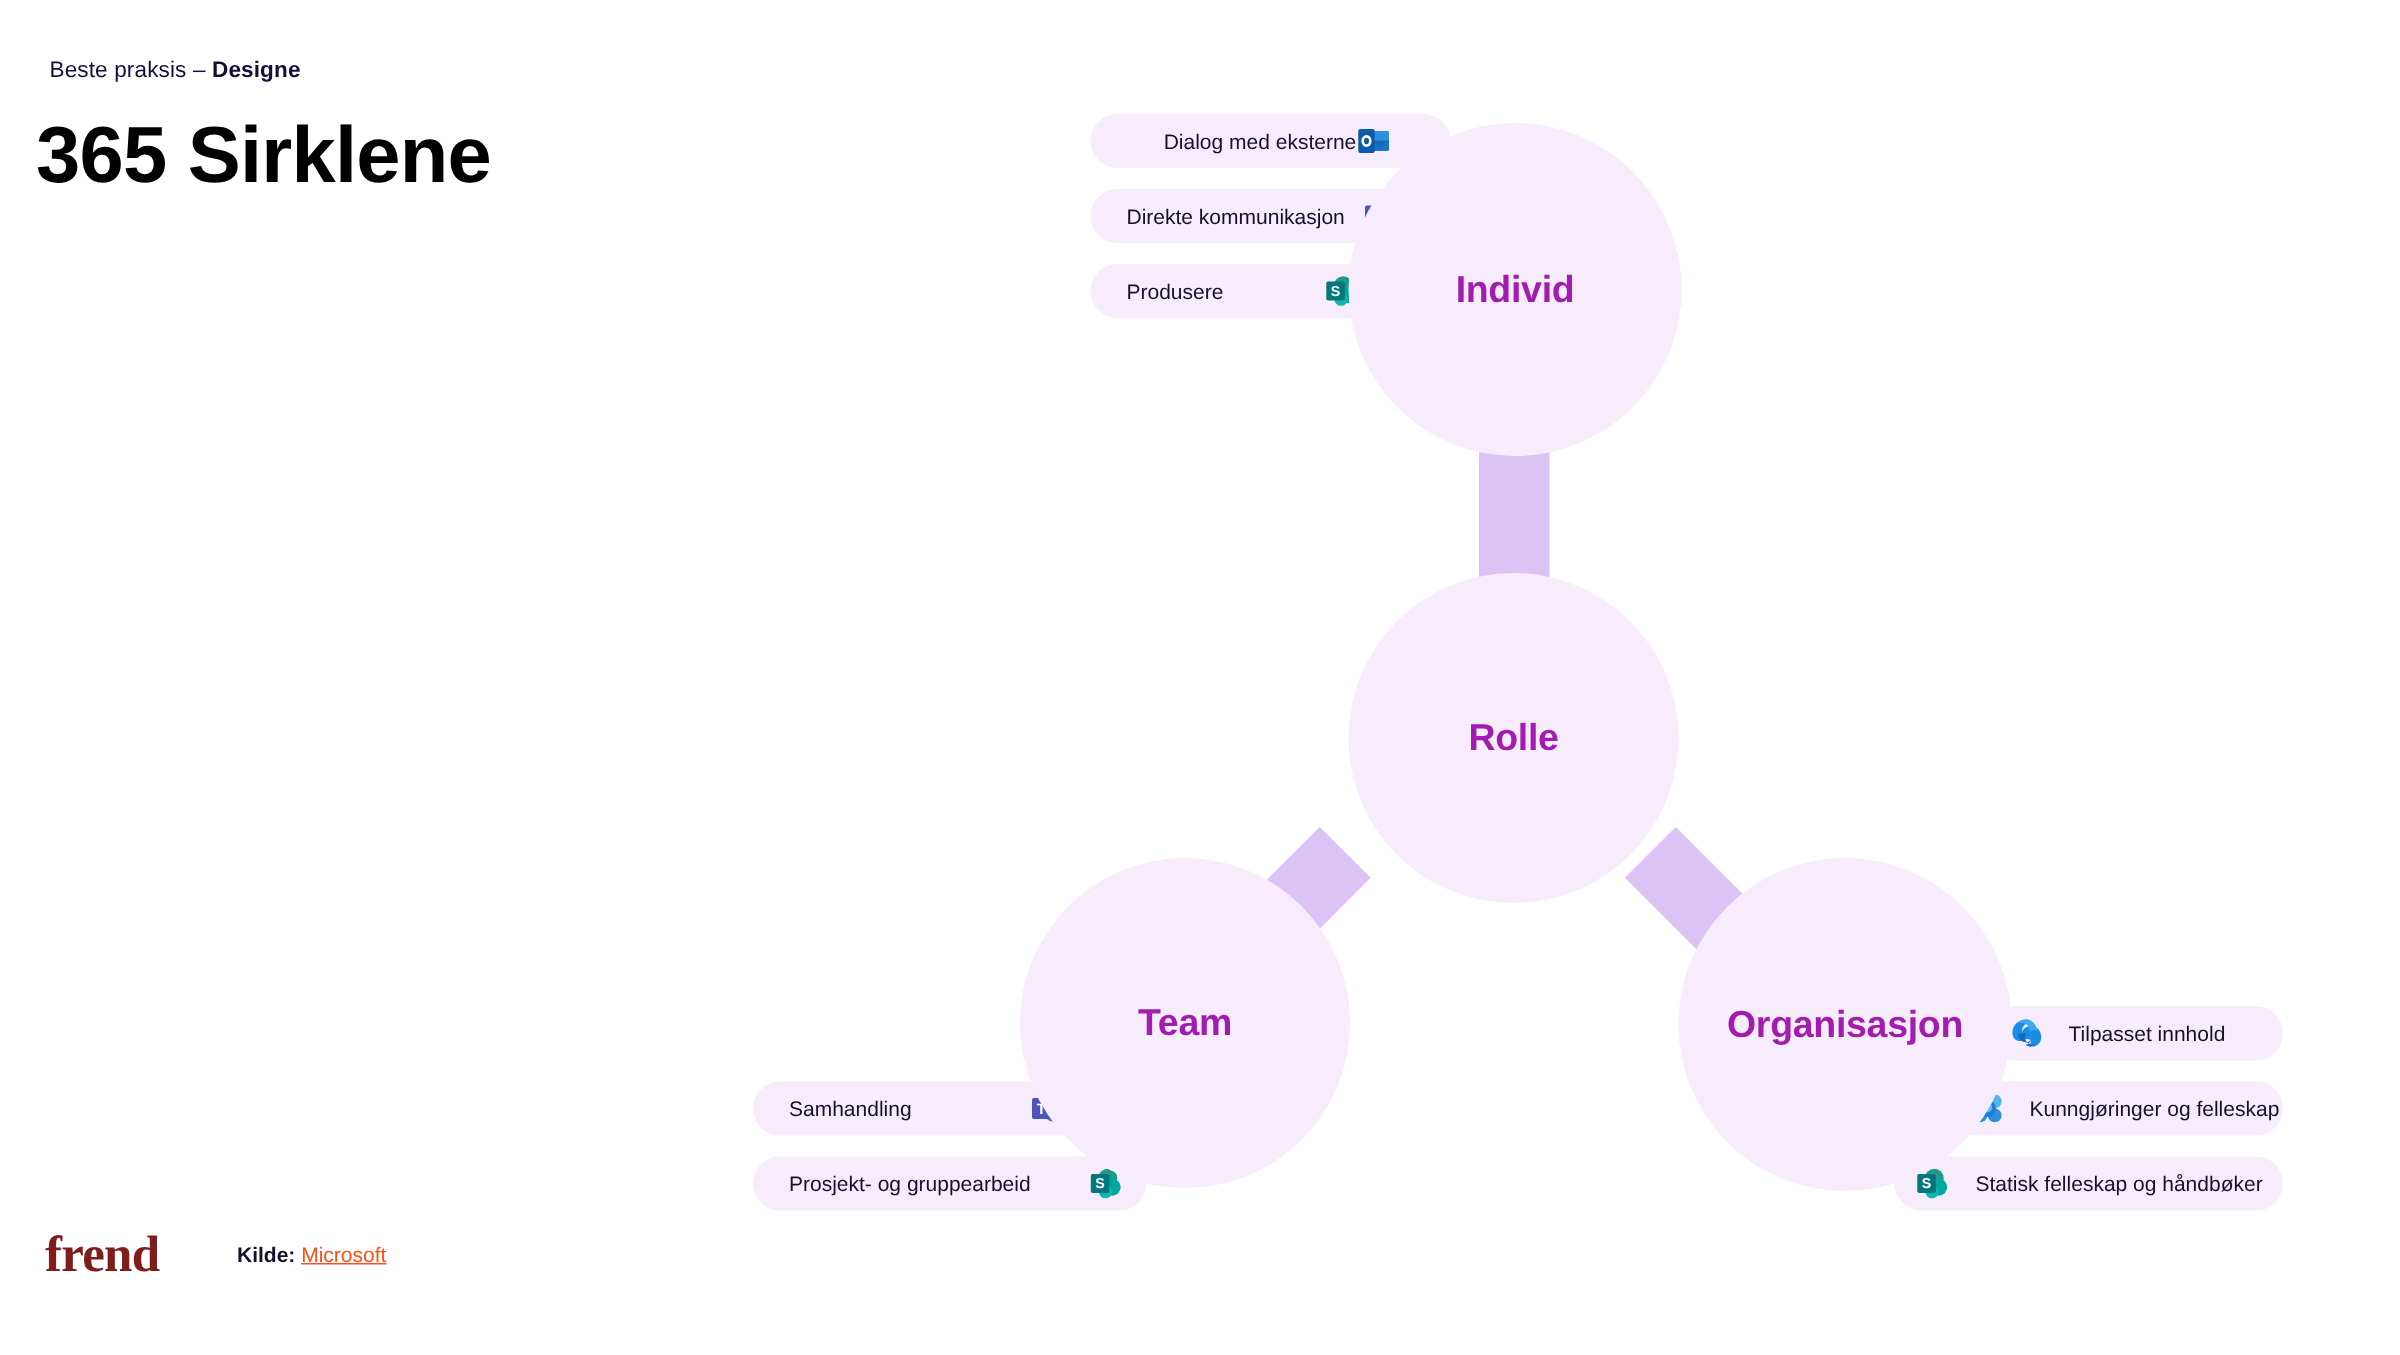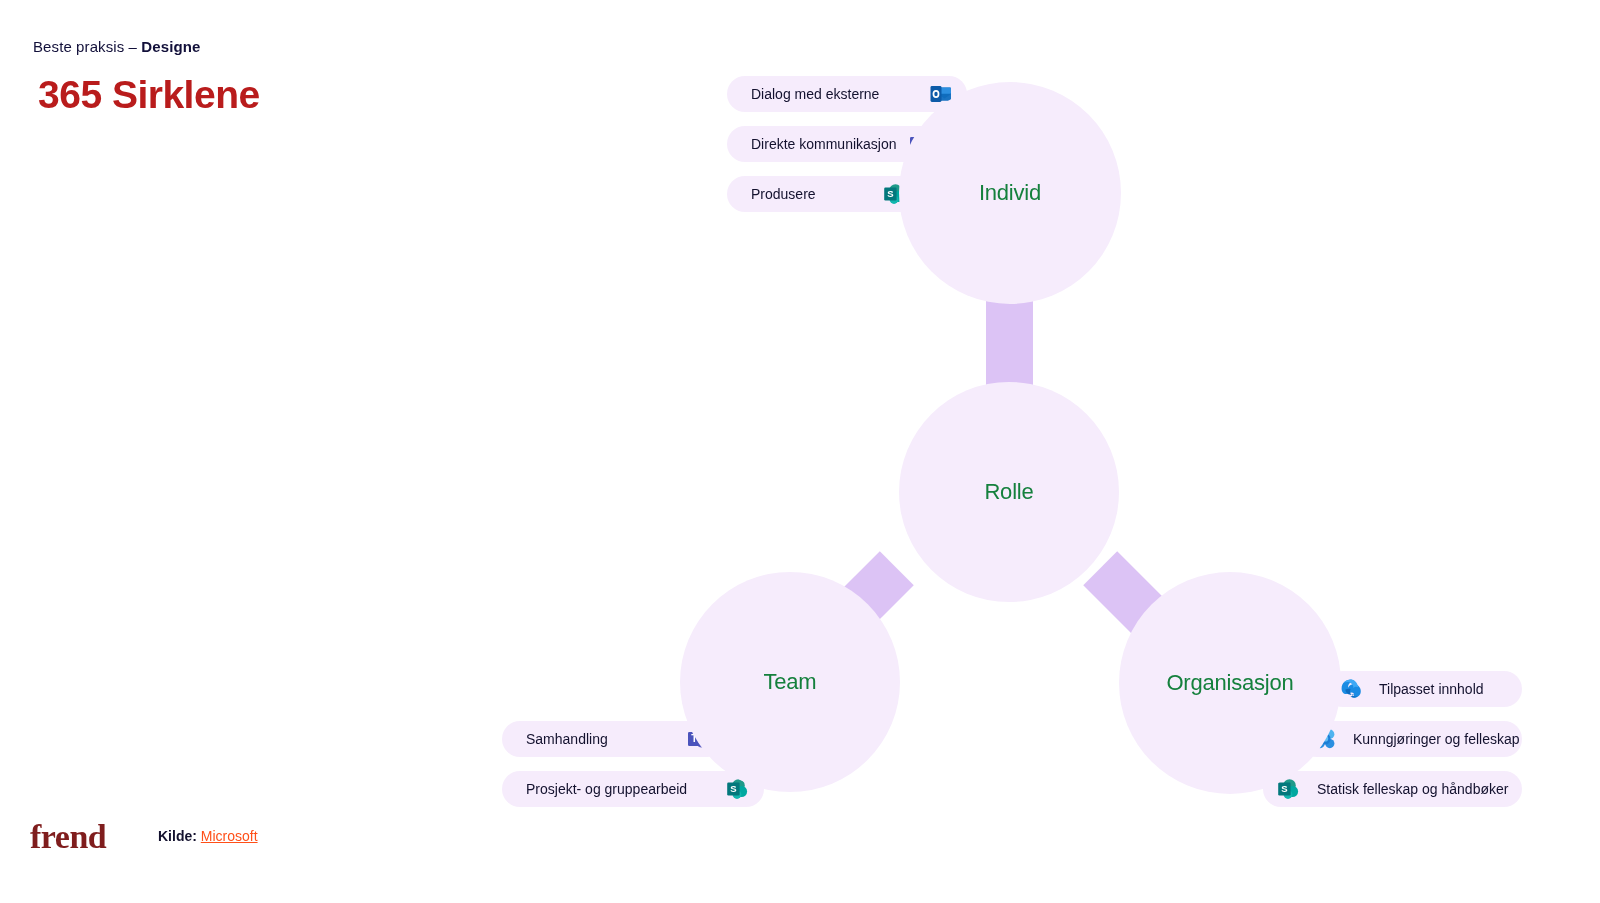--- a/index.html
+++ b/index.html
@@ -26,25 +26,25 @@
     top: 38px;
     font-size: 15px;
     color: #12103a;
     letter-spacing: 0.1px;
     white-space: nowrap;
   }
   .eyebrow .strong { font-weight: 700; }
 
   .slide-title {
     position: absolute;
-    left: 38px;
+    left: 24px;
     top: 73px;
-    font-size: 39px;
+    font-size: 53px;
     font-weight: 700;
-    color: #b91c1c;
+    color: #000000;
     letter-spacing: -0.5px;
     white-space: nowrap;
   }
 
   
   #diagram {
     position: absolute;
     left: 0;
     top: 0;
     width: 1600px;
@@ -84,23 +84,23 @@
   .circle {
     position: absolute;
     border-radius: 50%;
     background: #f6ecfc;
     z-index: 3;
     display: flex;
     align-items: center;
     justify-content: center;
   }
   .circle-label {
-    font-size: 22px;
-    font-weight: 400;
-    color: #15803d;
+    font-size: 25px;
+    font-weight: 700;
+    color: #a21caf;
     white-space: nowrap;
     letter-spacing: -0.2px;
   }
   #circle-individ  { left: 899px;  top: 82px;  width: 222px; height: 222px; }
   #circle-rolle    { left: 899px;  top: 382px; width: 220px; height: 220px; }
   #circle-team     { left: 680px;  top: 572px; width: 220px; height: 220px; }
   #circle-org      { left: 1119px; top: 572px; width: 222px; height: 222px; }
 
   
   .pill {
@@ -125,21 +125,21 @@
     position: relative;
   }
 
   
   .pill.text-left { padding-left: 24px; padding-right: 14px; justify-content: space-between; }
   
   .pill.icon-left { padding-left: 14px; padding-right: 24px; }
   .pill.icon-left .pill-icon { margin-right: 16px; }
 
   
-  #pill-dialog   { left: 727px; top: 76px;  width: 240px; }
+  #pill-dialog   { left: 727px; top: 76px;  width: 240px; justify-content: center; }
   #pill-direkte  { left: 727px; top: 126px; width: 220px; }
   #pill-produsere{ left: 727px; top: 176px; width: 194px; }
 
   #pill-samhandling { left: 502px; top: 721px; width: 223px; }
   #pill-prosjekt    { left: 502px; top: 771px; width: 262px; }
 
   #pill-tilpasset   { left: 1325px; top: 671px; width: 197px; }
   #pill-kunngjor    { left: 1299px; top: 721px; width: 223px; }
   #pill-statisk     { left: 1263px; top: 771px; width: 259px; }
 

